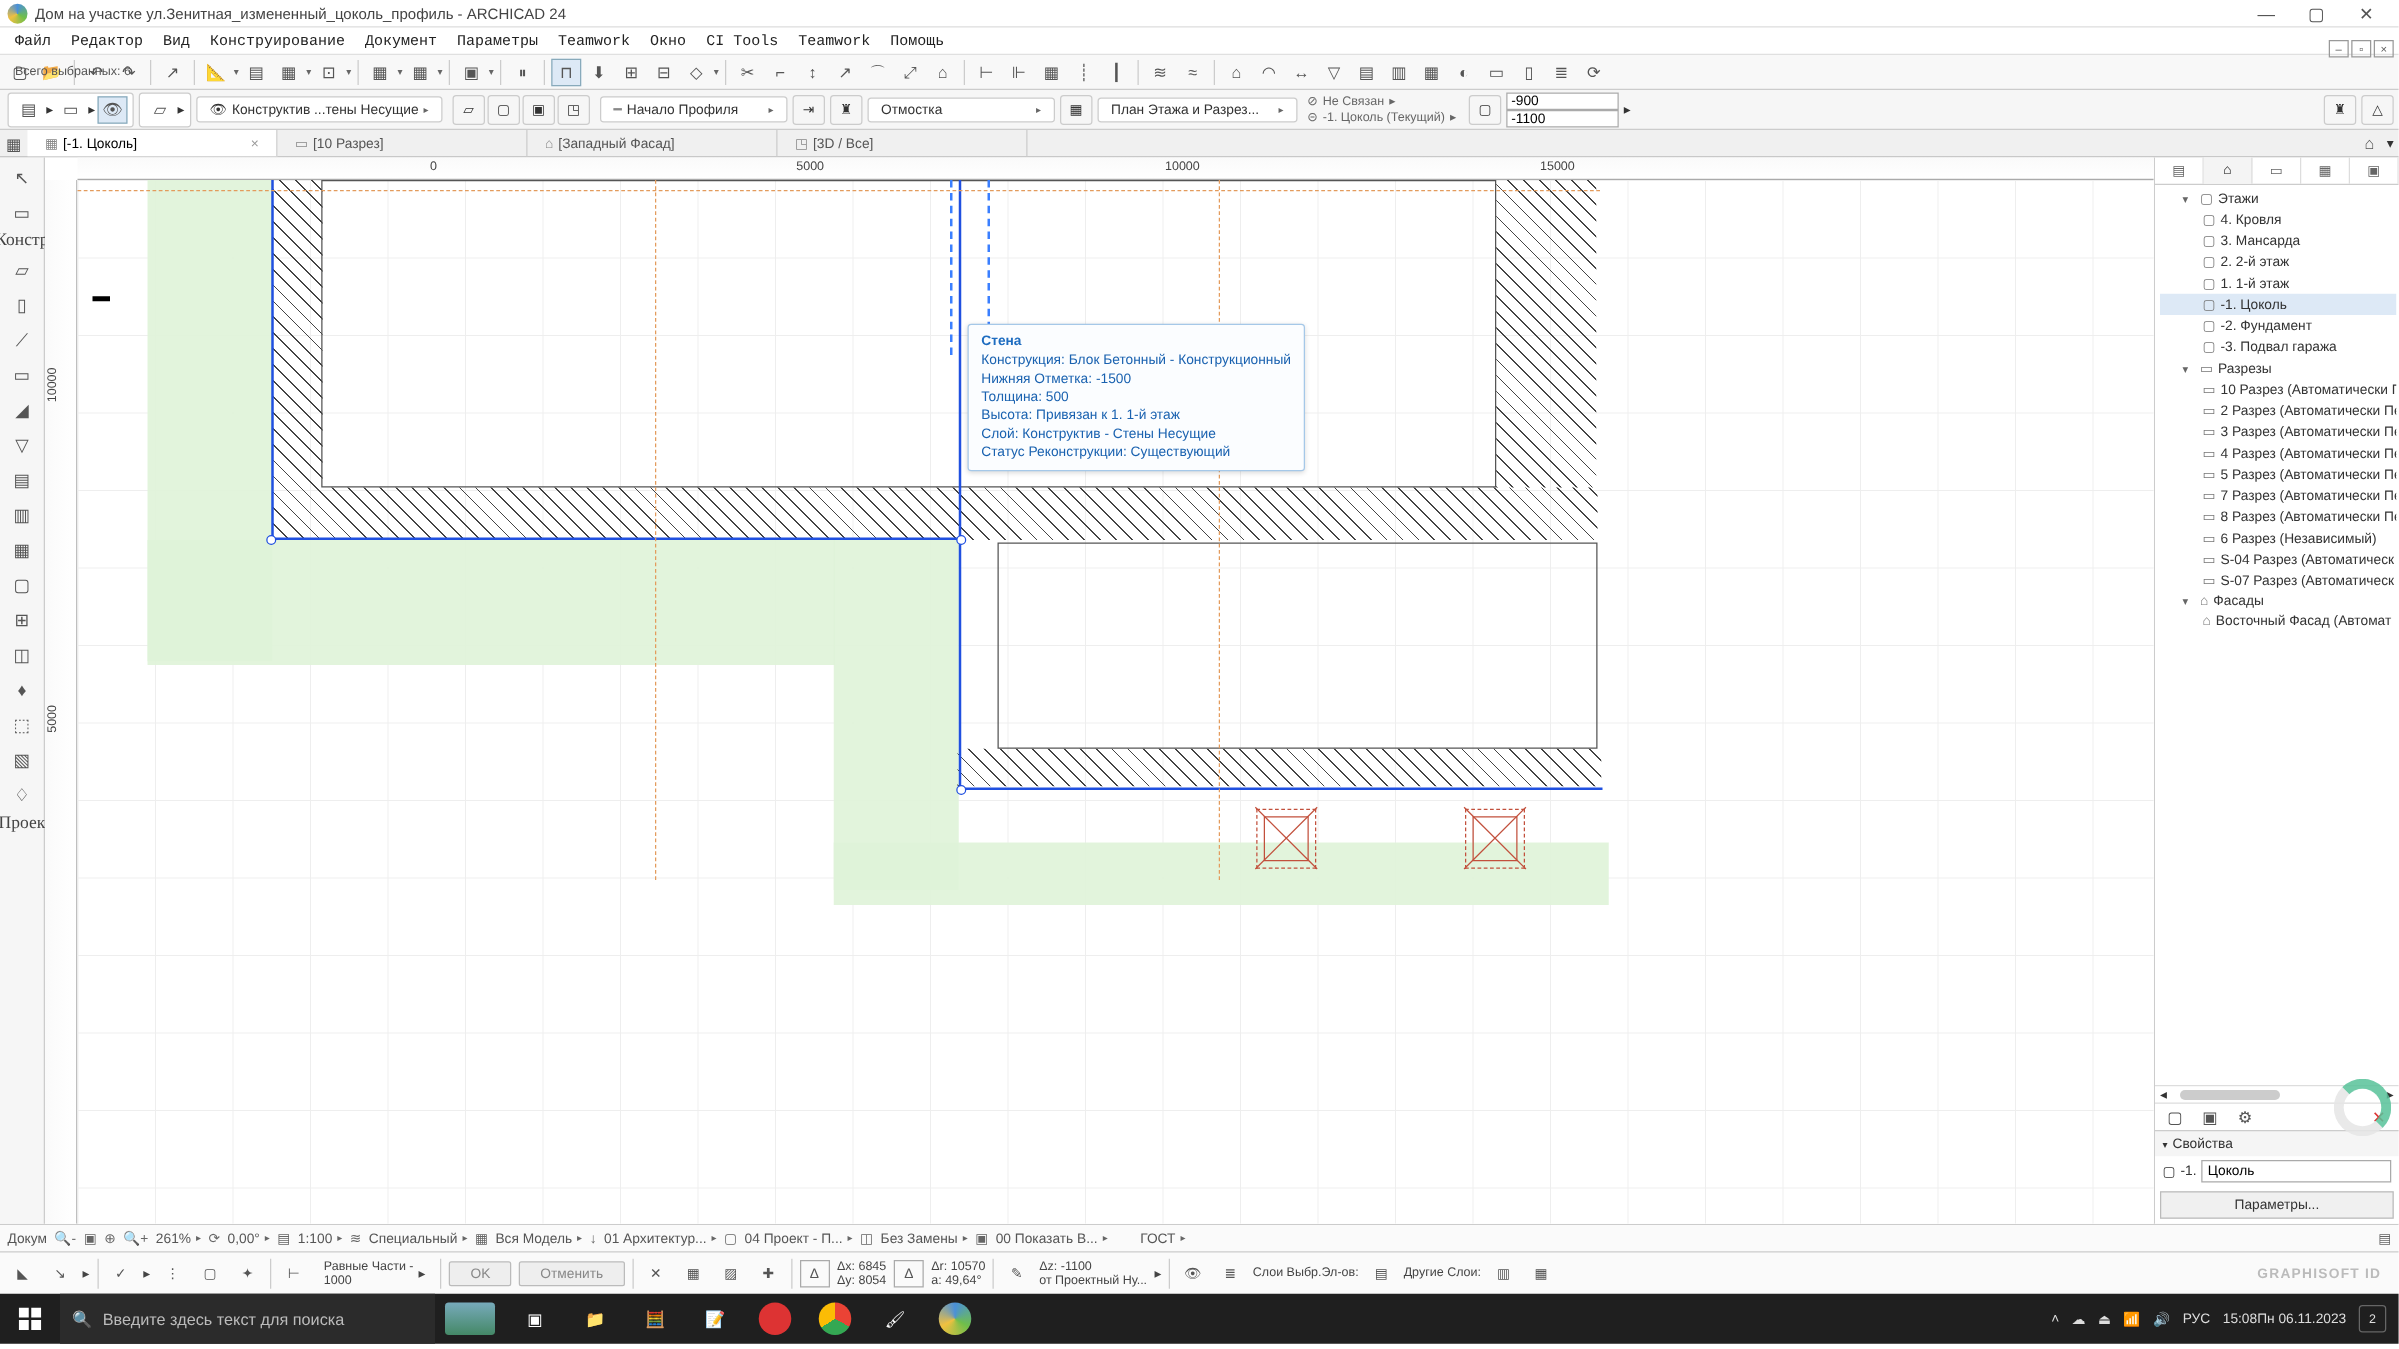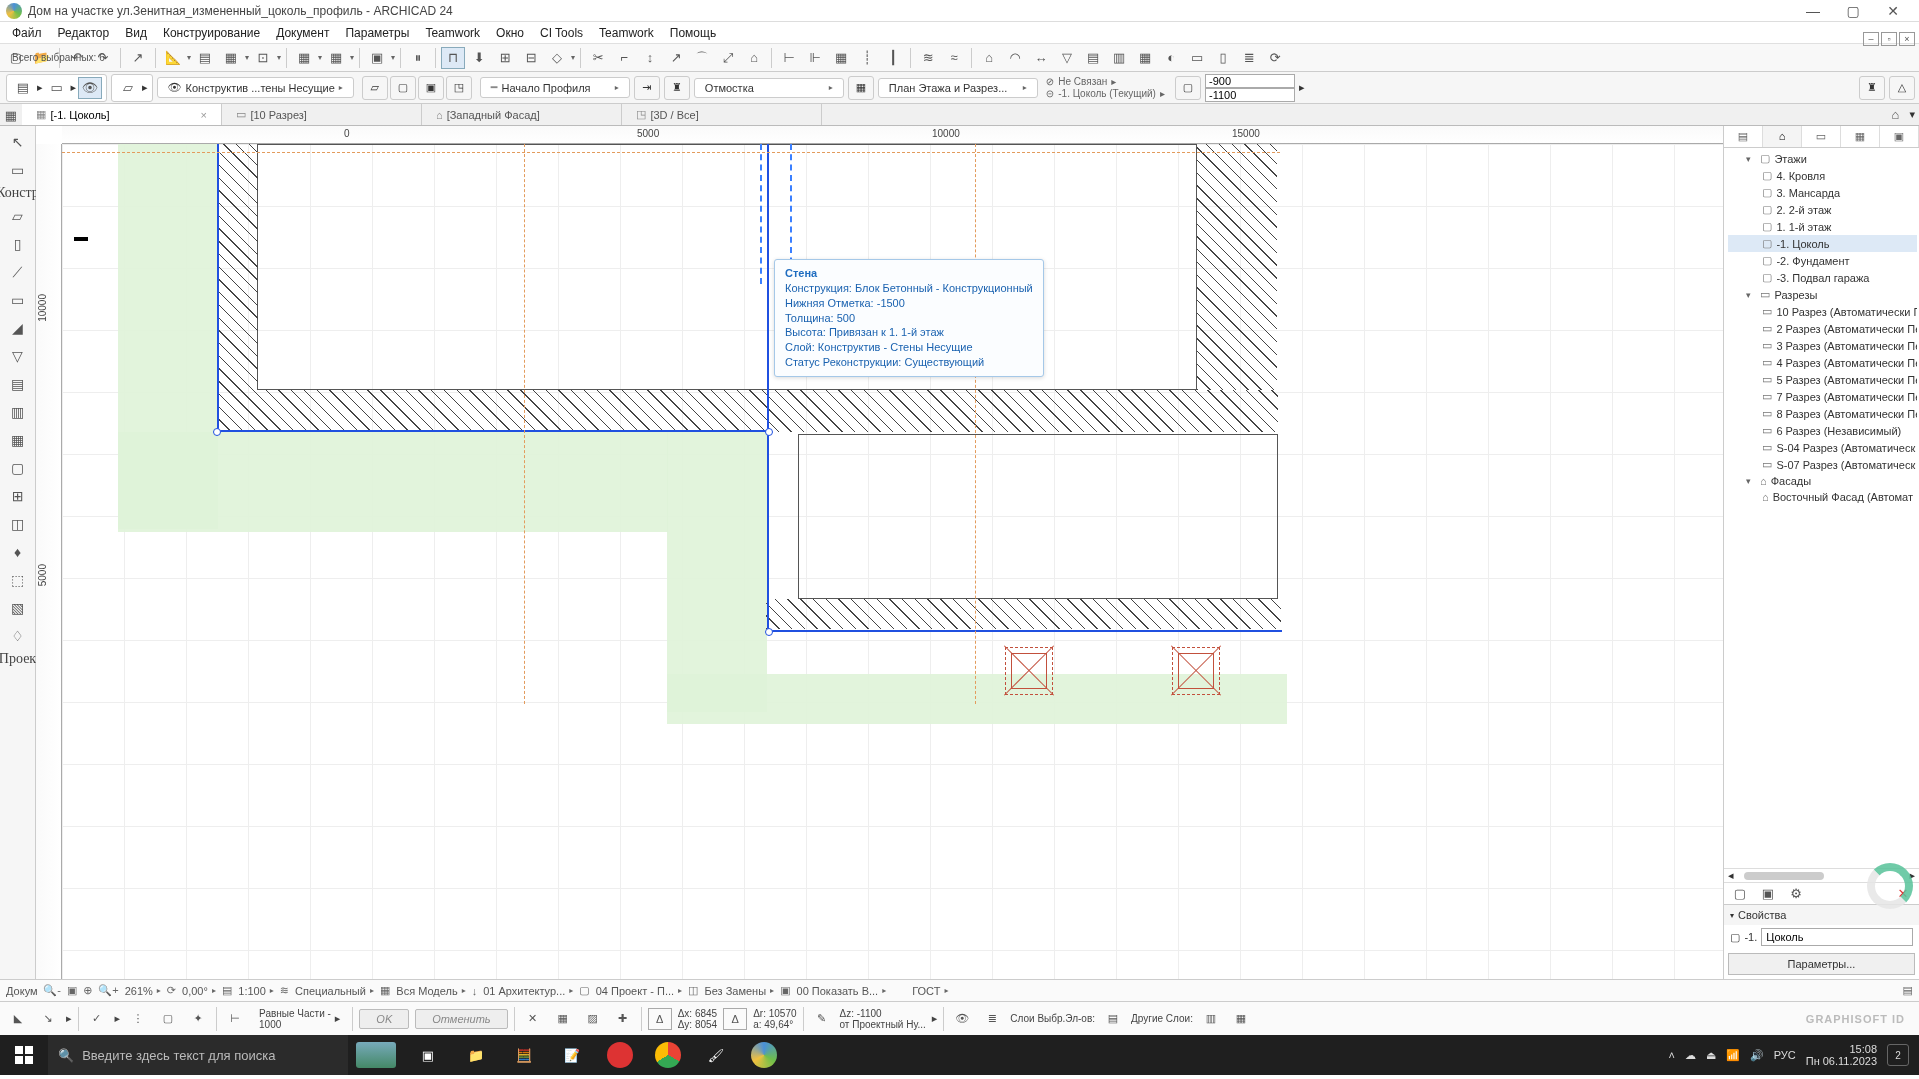--- a/index.html
+++ b/index.html
@@ -6,21 +6,21 @@
 body { width: 1919px; height: 1079px; background: #fff; overflow: hidden; position: relative; font-size: 12px; color: #333; }
 
 
 .titlebar { height: 22px; background: #fff; display: flex; align-items: center; padding: 0 6px; border-bottom: 1px solid #ddd; }
 .titlebar .logo { width: 16px; height: 16px; border-radius: 50%; background: conic-gradient(#4a90d9,#6fbf4a,#f0c040,#4a90d9); margin-right: 6px; }
 .titlebar .title { flex: 1; font-size: 12px; color: #444; }
 .titlebar .winbtn { width: 40px; height: 26px; display: flex; align-items: center; justify-content: center; color: #555; font-size: 14px; }
 
 
 .menubar { height: 22px; display: flex; align-items: center; padding: 0 4px; border-bottom: 1px solid #e0e0e0; font-size: 12px; }
-.menubar .mitem { padding: 2px 8px; color: #222; }
+.menubar .mitem { padding: 2px 8px; color: #222; font-family: Liberation Mono, monospace; }
 .mdiwin { position:absolute; right:4px; top:32px; display:flex; gap:2px; }
 .mdiwin span { width:16px; height:14px; border:1px solid #999; font-size:9px; text-align:center; line-height:12px; color:#555; }
 
 
 .toolbar { height: 28px; display: flex; align-items: center; padding: 2px 4px; gap: 2px; border-bottom: 1px solid #ccc; background: #f8f8f8; }
 .tbtn { width: 24px; height: 22px; border: 1px solid transparent; display: inline-flex; align-items: center; justify-content: center; color: #555; font-size: 13px; }
 .tsep { width: 1px; height: 20px; background: #ccc; margin: 0 3px; }
 .tdrop { display: inline-flex; align-items: center; }
 .tdrop .car { font-size: 8px; color: #666; padding-left: 2px; }
 
@@ -107,36 +107,36 @@
 
 
 .status1 { height: 22px; display: flex; align-items: center; gap: 6px; padding: 0 6px; border-top: 1px solid #ccc; background: #fafafa; font-size: 11px; color: #555; }
 .status1 .seg { display:flex; align-items:center; gap:4px; }
 .status1 .car { font-size:8px; color:#666; }
 .status1 .ic { color:#666; }
 
 
 .status2 { height: 34px; display: flex; align-items: center; gap: 6px; padding: 2px 6px; border-top: 1px solid #ccc; background: #fafafa; font-size: 11px; color:#444; }
 .status2 .blk { display:flex; align-items:center; gap:4px; padding:0 6px; }
-.status2 .btn { border:1px solid #bbb; background:#eee; padding:3px 16px; color:#888; border-radius:2px;font-style:italic; }
+.status2 .btn { border:1px solid #bbb; background:#eee; padding:3px 16px; color:#888; border-radius:2px; }
 .status2 .coord { display:flex; flex-direction:column; line-height:1.1; font-size:10px; }
 .status2 .iconbtn { width:24px; height:22px; border:1px solid transparent; display:flex; align-items:center; justify-content:center; color:#555; }
 .status2 .sep { width:1px; height:24px; background:#ccc; }
 .status2 .gsid { margin-left:auto; color:#bbb; font-weight:bold; letter-spacing:1px; padding-right:8px; }
 
 
 .taskbar { height: 40px; background: #1f1f1f; display: flex; align-items: center; color: #fff; font-size: 13px; }
 .taskbar .start { width: 48px; height: 40px; display:flex; align-items:center; justify-content:center; }
 .taskbar .start svg { width: 18px; height: 18px; }
 .taskbar .search { flex: 0 0 300px; height: 40px; background: #2b2b2b; display:flex; align-items:center; padding:0 10px; gap:8px; color:#bbb; }
 .taskbar .tbicon { width: 48px; height: 40px; display:flex; align-items:center; justify-content:center; }
 .taskbar .tbicon.weather { width:auto; padding:0 8px; }
 .taskbar .tbicon .circle { width:26px; height:26px; border-radius:50%; }
 .taskbar .tray { margin-left:auto; display:flex; align-items:center; gap:10px; padding:0 10px; font-size:11px; color:#ddd; }
-.taskbar .tray .clock { display:flex; flex-direction:column; align-items:flex-end; line-height:1.1; }
+.taskbar .tray .clock { display:flex; align-items:flex-end; line-height:1.1; }
 .taskbar .tray .notif { border:1px solid #666; width:22px; height:22px; border-radius:3px; display:flex; align-items:center; justify-content:center; font-size:10px; }
 
 </style>
 </head>
 <body>
 
 <div class="titlebar">
   <div class="logo"></div>
   <div class="title">Дом на участке ул.Зенитная_измененный_цоколь_профиль - ARCHICAD 24</div>
   <div class="winbtn">—</div>

